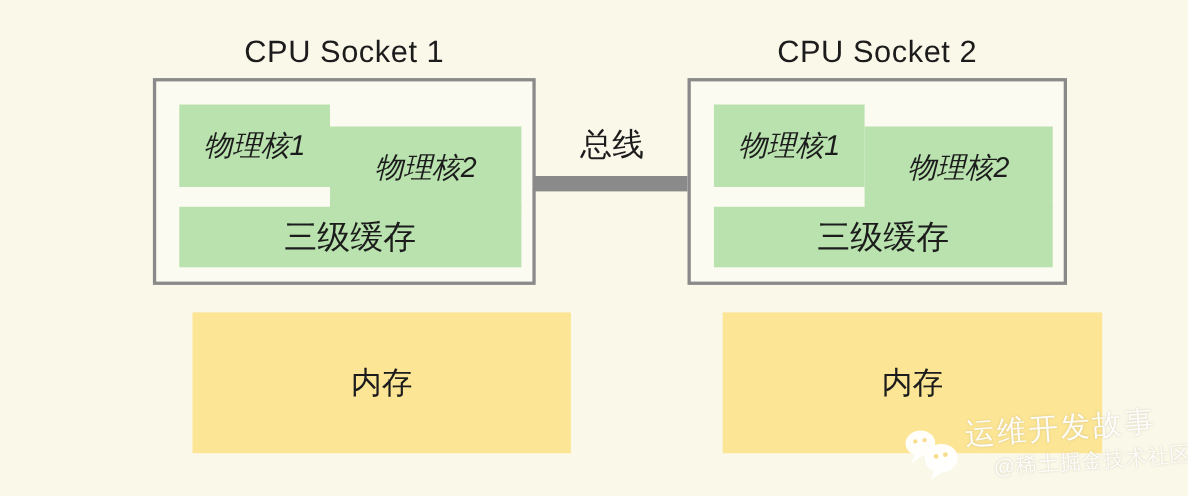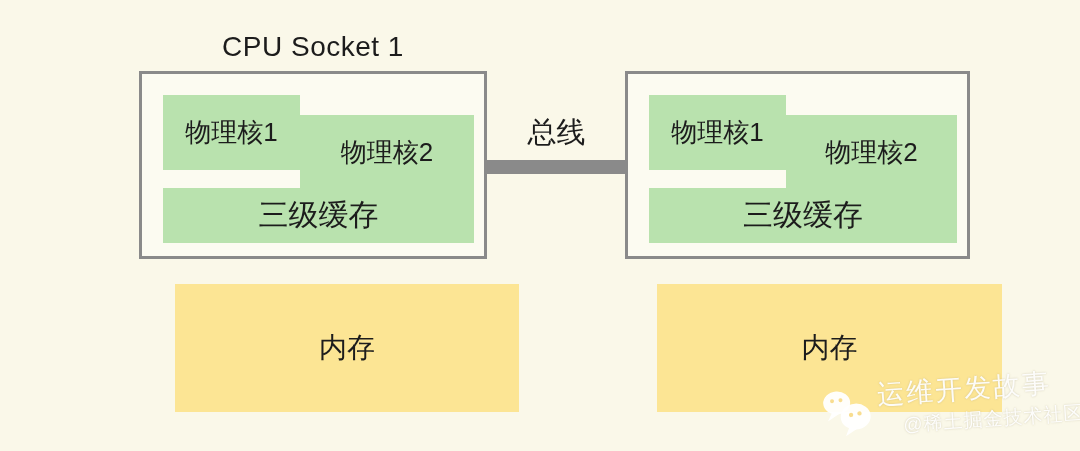--- a/index.html
+++ b/index.html
@@ -39,20 +39,21 @@
     padding: 21px 10px 13px 21px;
     display: flex;
     flex-direction: column;
   }
   .socket.s1 { left: 139px; width: 348px; }
   .socket.s2 { left: 625px; width: 345px; }
 
   .cores-row {
     display: flex;
     height: 75px;
+    font-style: italic;
   }
   .core {
     background: #b9e2ae;
     height: 75px;
     display: flex;
     align-items: center;
     justify-content: center;
     font-size: 26px;
     white-space: nowrap;
   }
@@ -133,20 +134,21 @@
     text-shadow: 0 0 2px rgba(160,148,110,0.45);
     white-space: nowrap;
   }
 </style>
 </head>
 <body>
 
 <div class="canvas">
 
   <div class="socket-title t1">CPU Socket 1</div>
+  <div class="socket-title t2">CPU Socket 2</div>
 
   <div class="socket s1">
     <div class="cores-row">
       <div class="core c1">物理核1</div>
       <div class="core c2">物理核2</div>
     </div>
     <div class="cache">三级缓存</div>
   </div>
 
   <div class="bus-label">总线</div>

